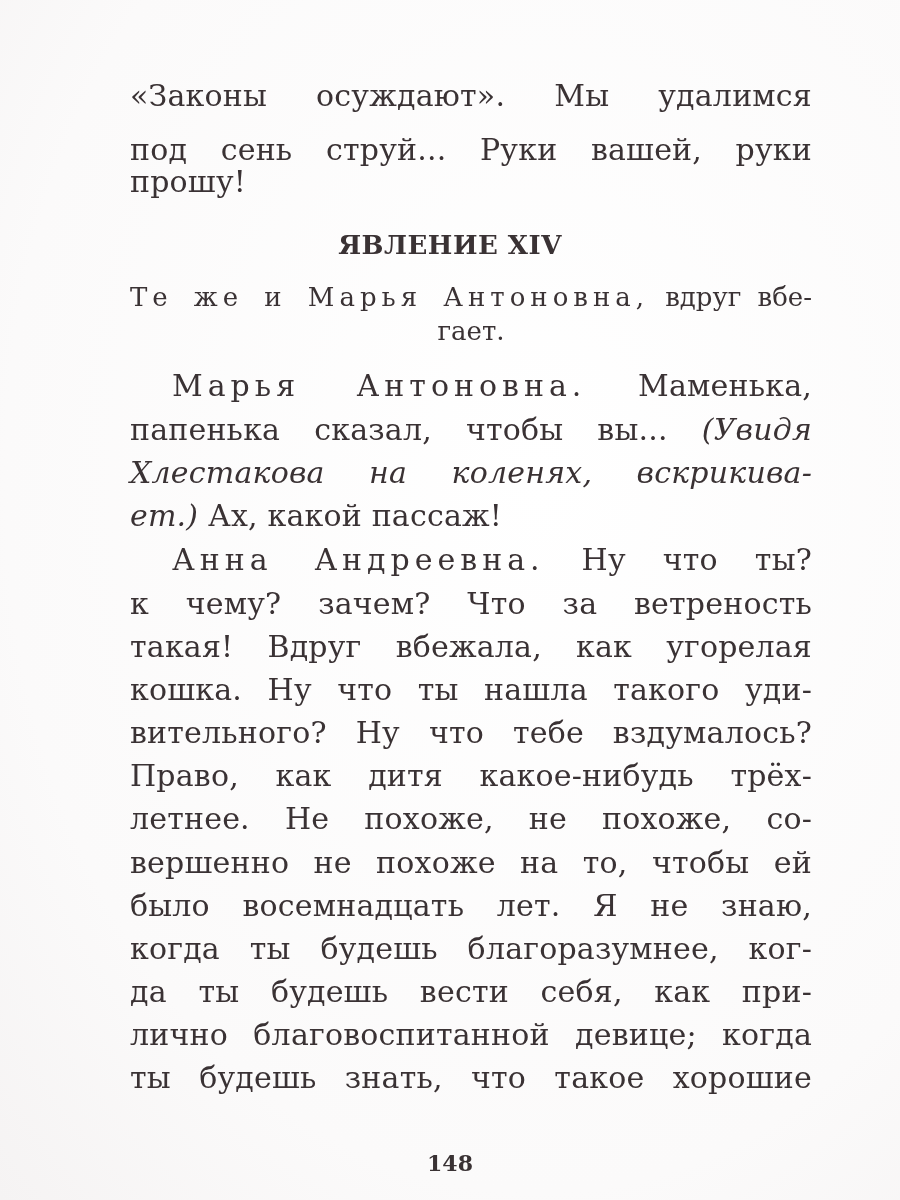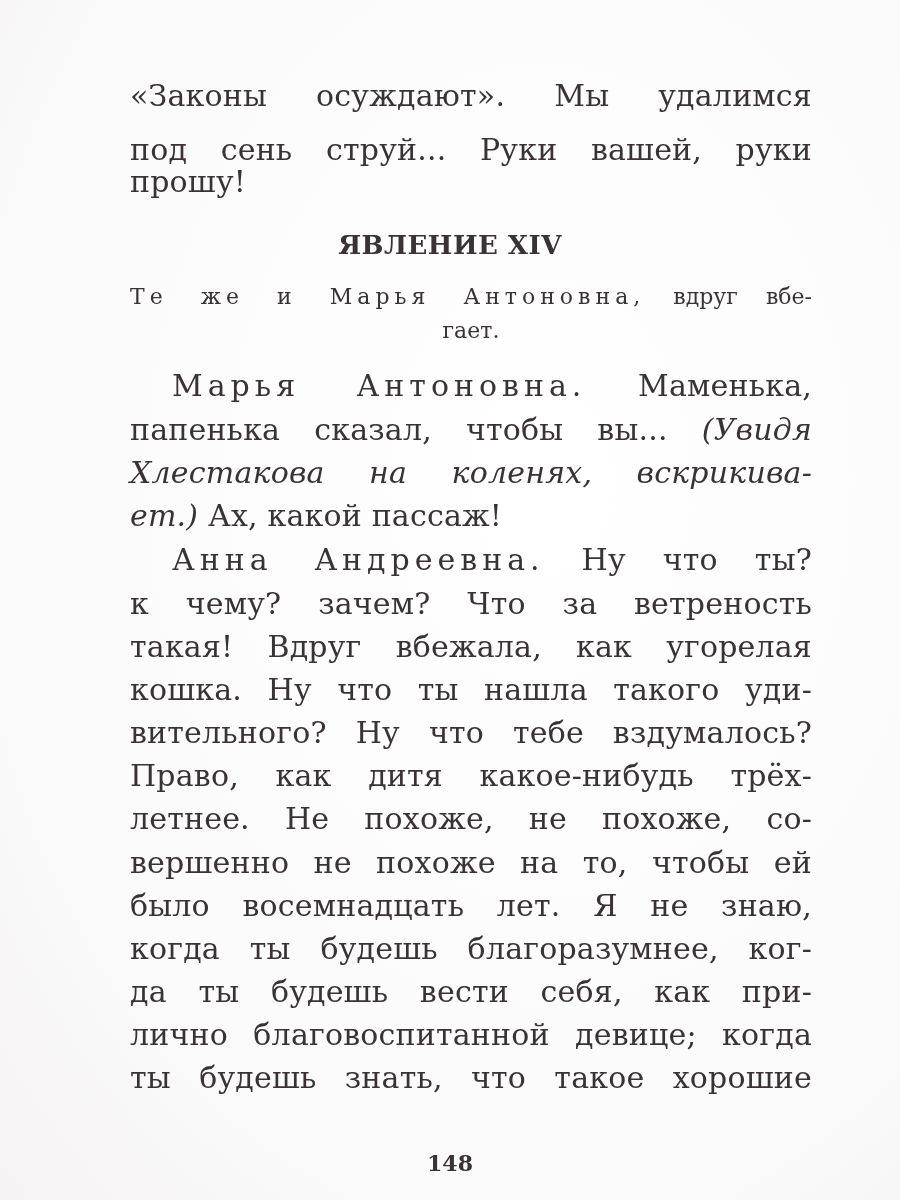--- a/index.html
+++ b/index.html
@@ -27,21 +27,21 @@
   }
   .line.last { text-align-last: left; }
   .line.indent { left: 172px; width: 640px; }
   .heading {
     position: absolute; left: 0; width: 900px; top: 228px;
     text-align: center; font-weight: bold; font-size: 26px; line-height: 34px;
     letter-spacing: 0.5px;
   }
   .stage {
     position: absolute; left: 130px; width: 682px;
-    font-size: 22px; line-height: 30px; white-space: nowrap;
+    font-size: 26px; line-height: 30px; white-space: nowrap;
     text-align: justify; text-align-last: justify;
   }
   .stage.center { text-align: right; text-align-last: center; }
   .spaced { letter-spacing: 5px; }
   .it { font-style: italic; }
   .pagenum {
     position: absolute; left: 0; width: 900px; top: 1094px;
     text-align: center; font-weight: bold; font-size: 22px;
   }
 </style>

